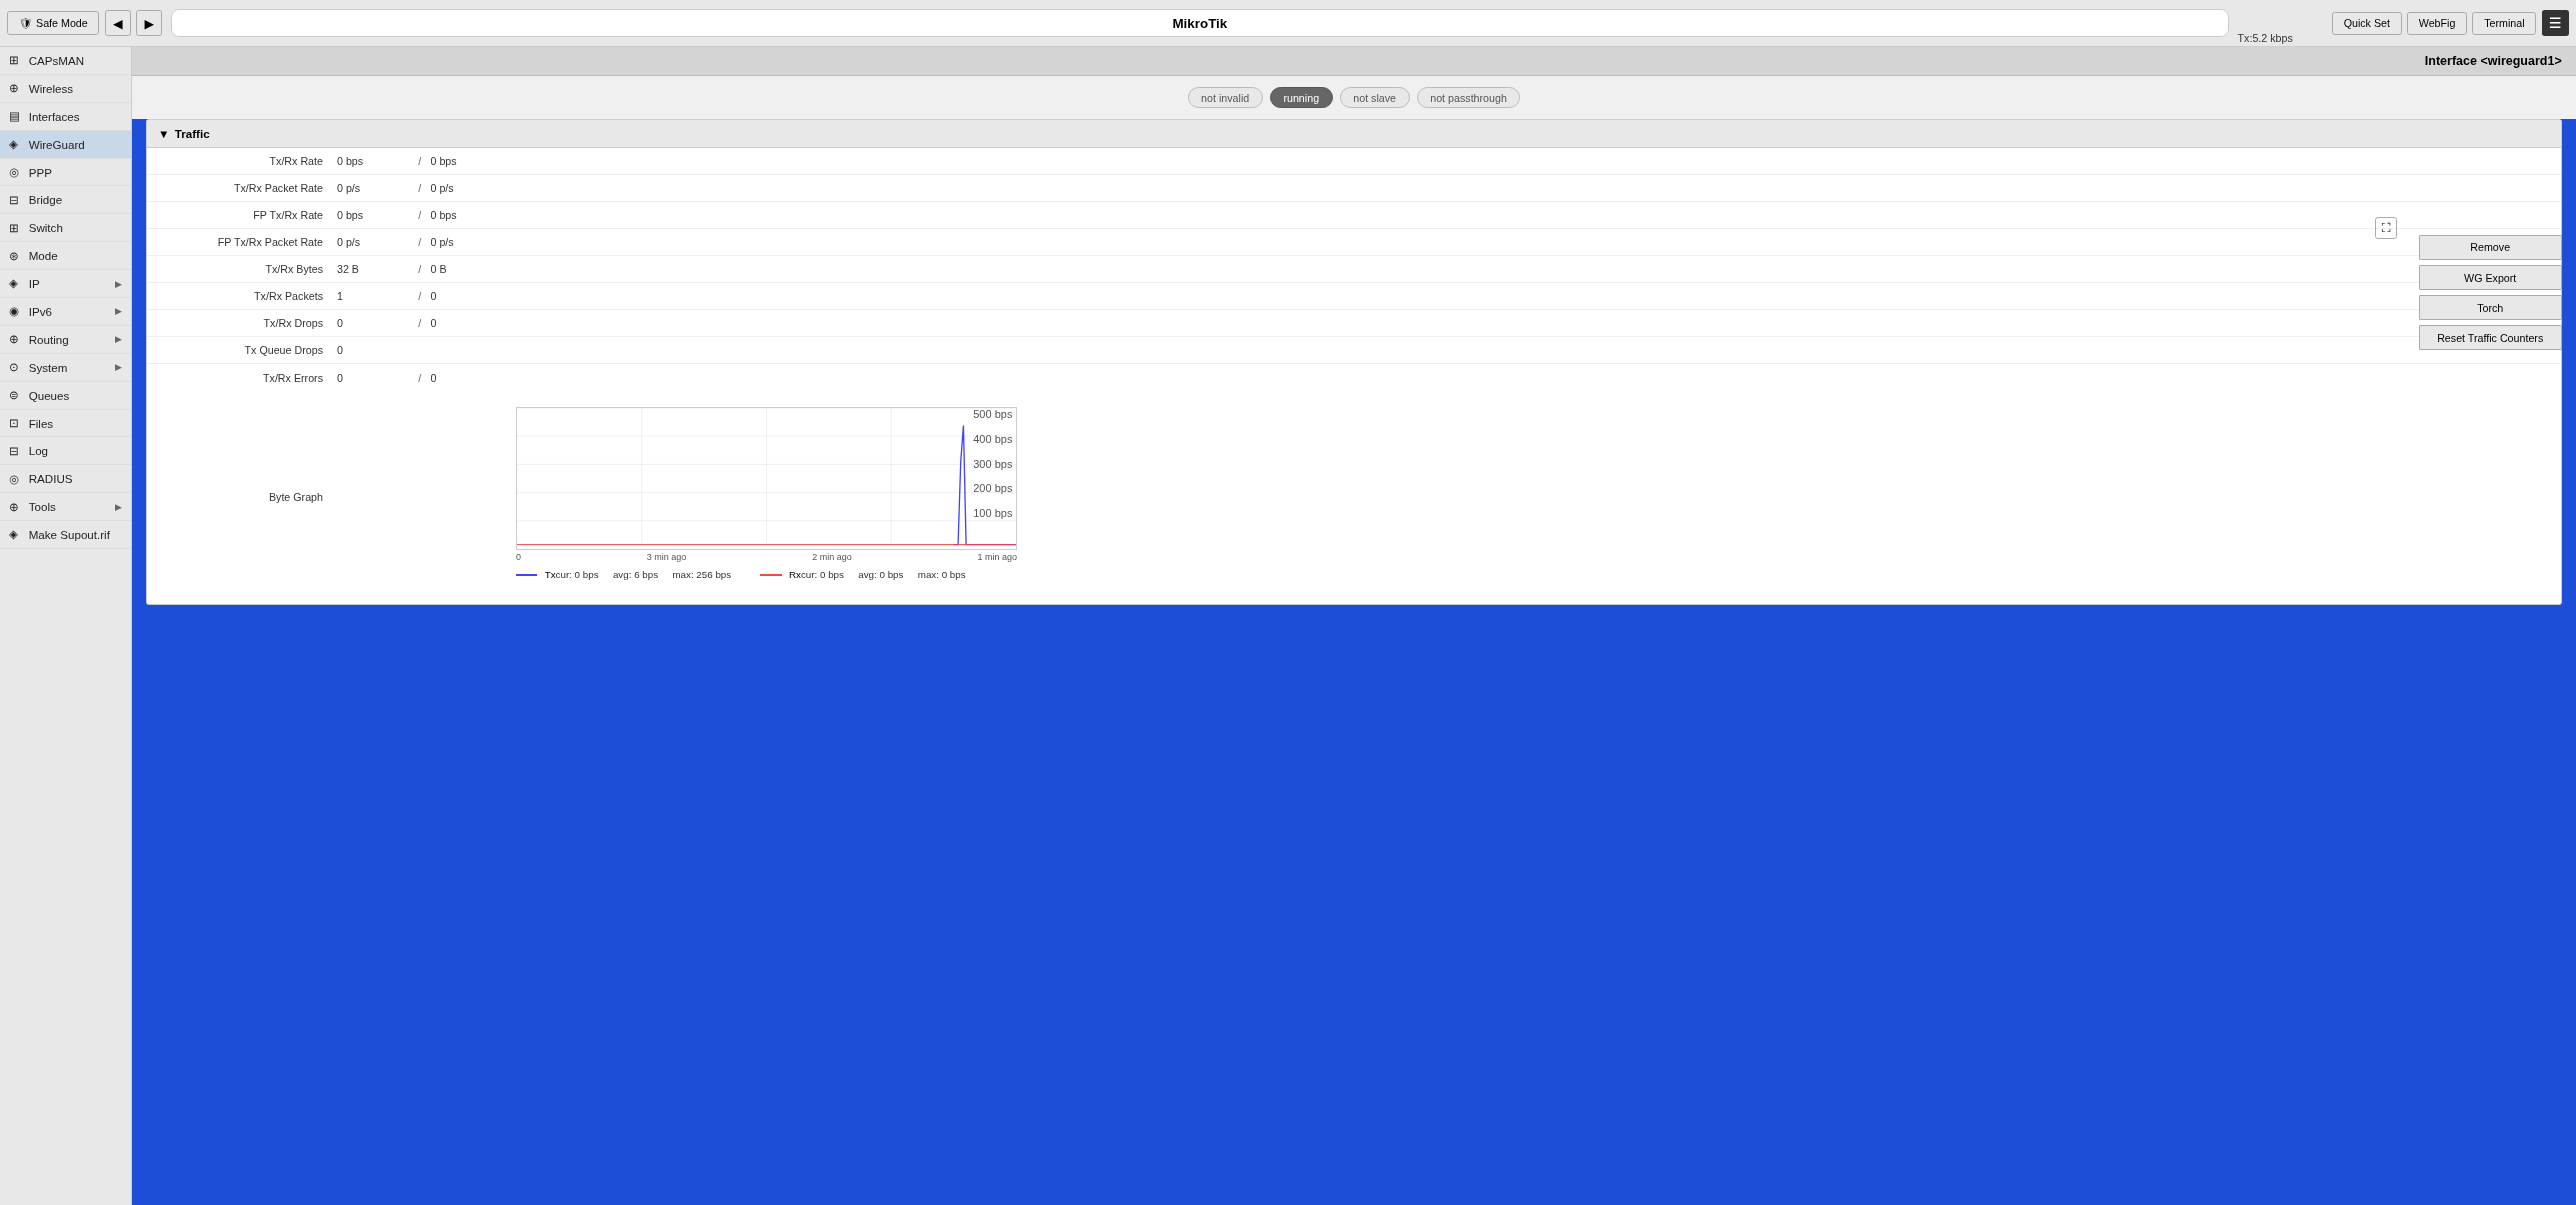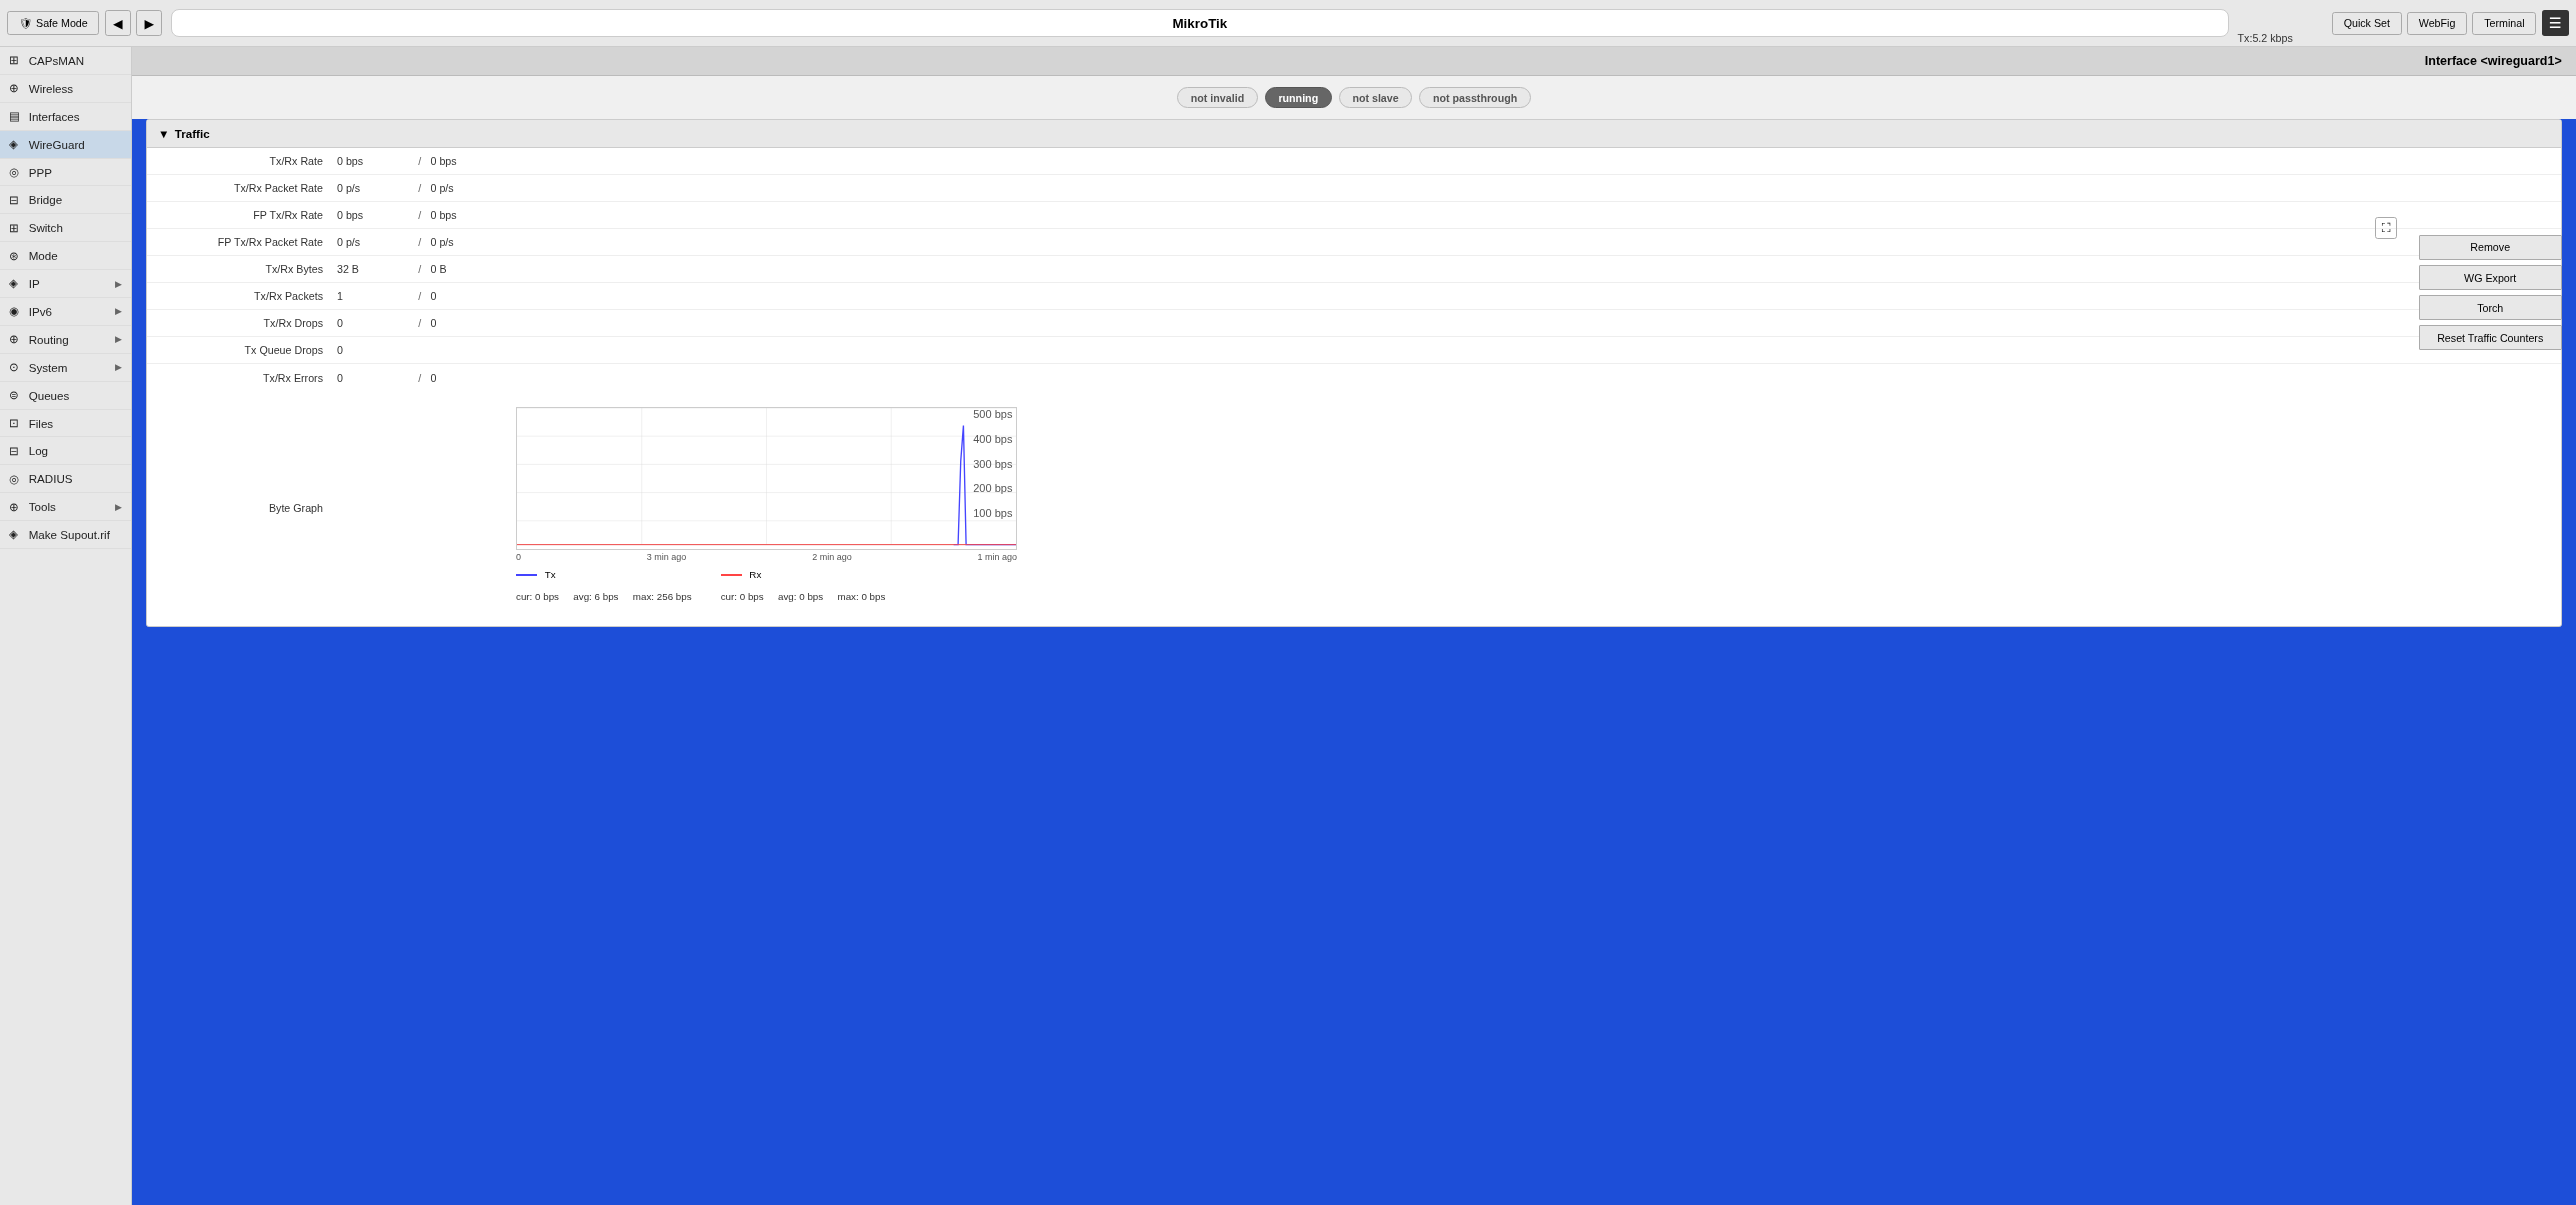--- a/index.html
+++ b/index.html
@@ -129,21 +129,20 @@
       padding: 10.7px 14.3px;
       background: #f0f0f0;
     }
     .status-badge {
       padding: 3.6px 12.5px;
       border-radius: 10.7px;
       font-size: 10.7px;
       border: 0.9px solid #bbb;
       background: #e8e8e8;
       color: #555;
-      font-weight: bold;
     }
     .status-badge.active {
       background: #666;
       color: white;
       border-color: #555;
     }
 
     
     .traffic-section {
       background: white;
@@ -233,22 +232,22 @@
       height: 100%;
     }
     .graph-legend {
       display: flex;
       gap: 29px;
       margin-top: 5.4px;
       font-size: 9.8px;
     }
     .legend-item {
       display: flex;
-      flex-direction: column;
-      gap: 11px;
+      flex-direction: row;
+      gap: 0;
     }
     .legend-row {
       display: flex;
       align-items: center;
       gap: 7.2px;
     }
     .legend-color {
       width: 21.5px;
       height: 1.8px;
     }

